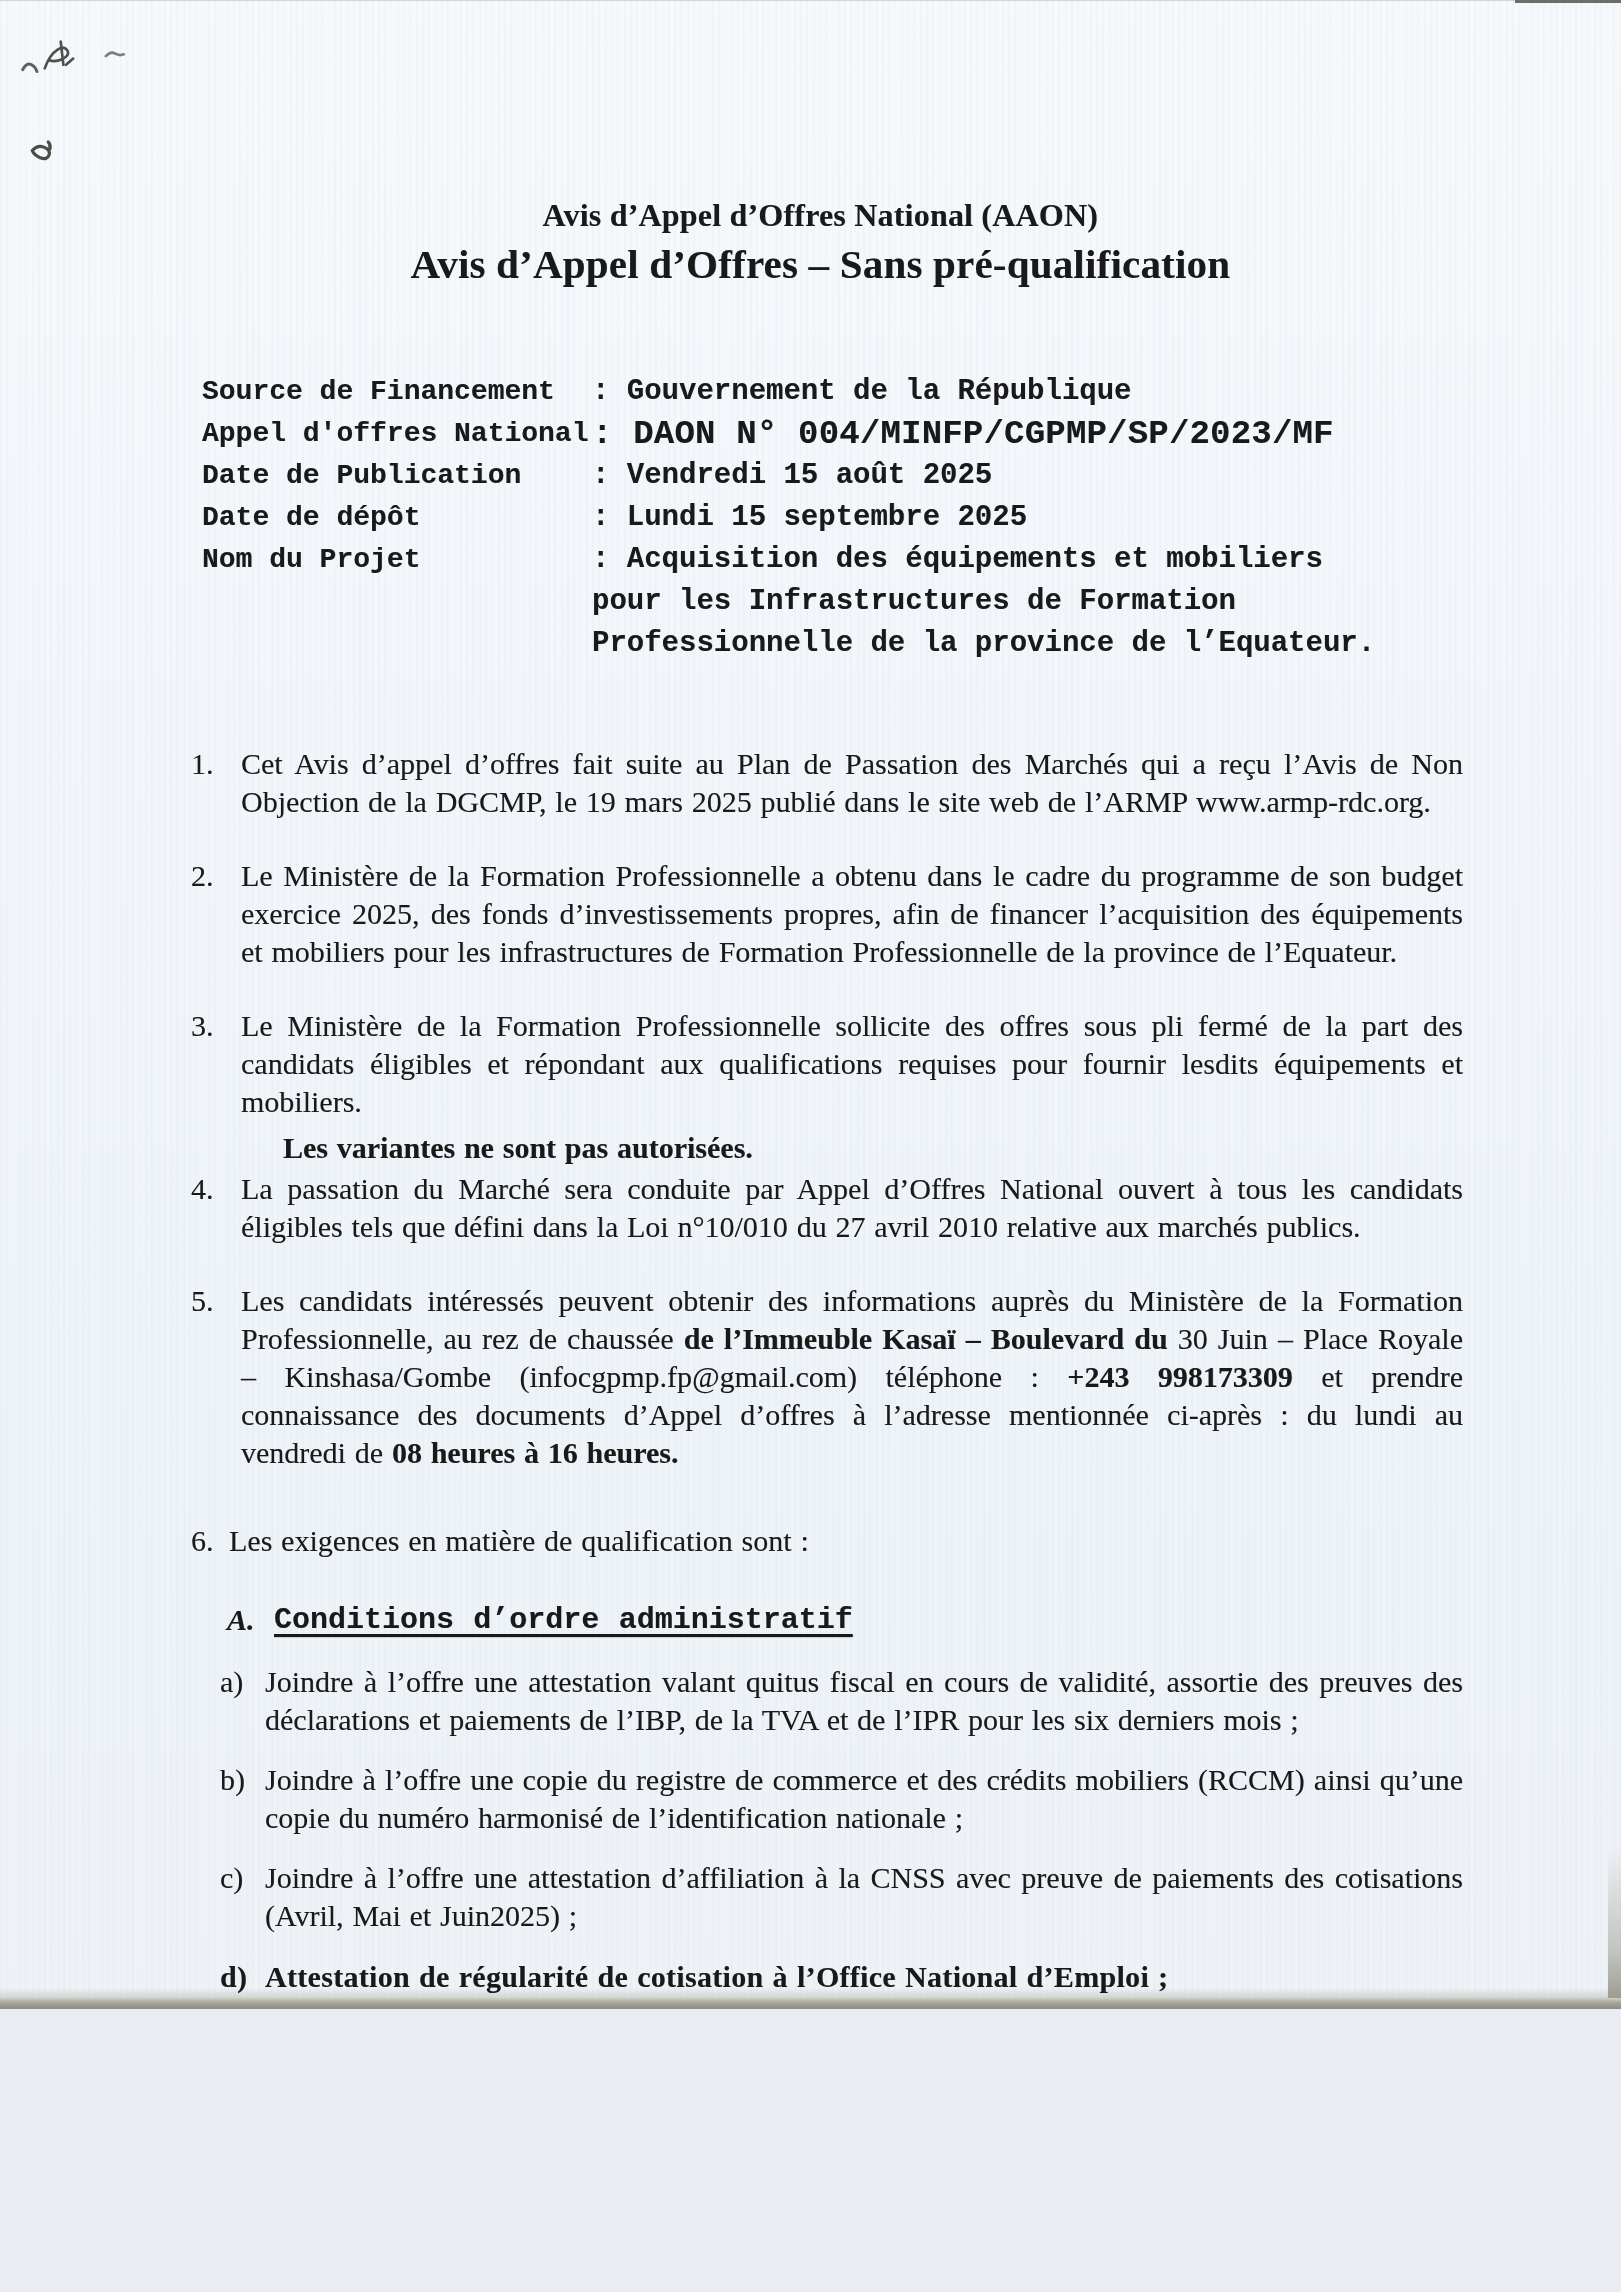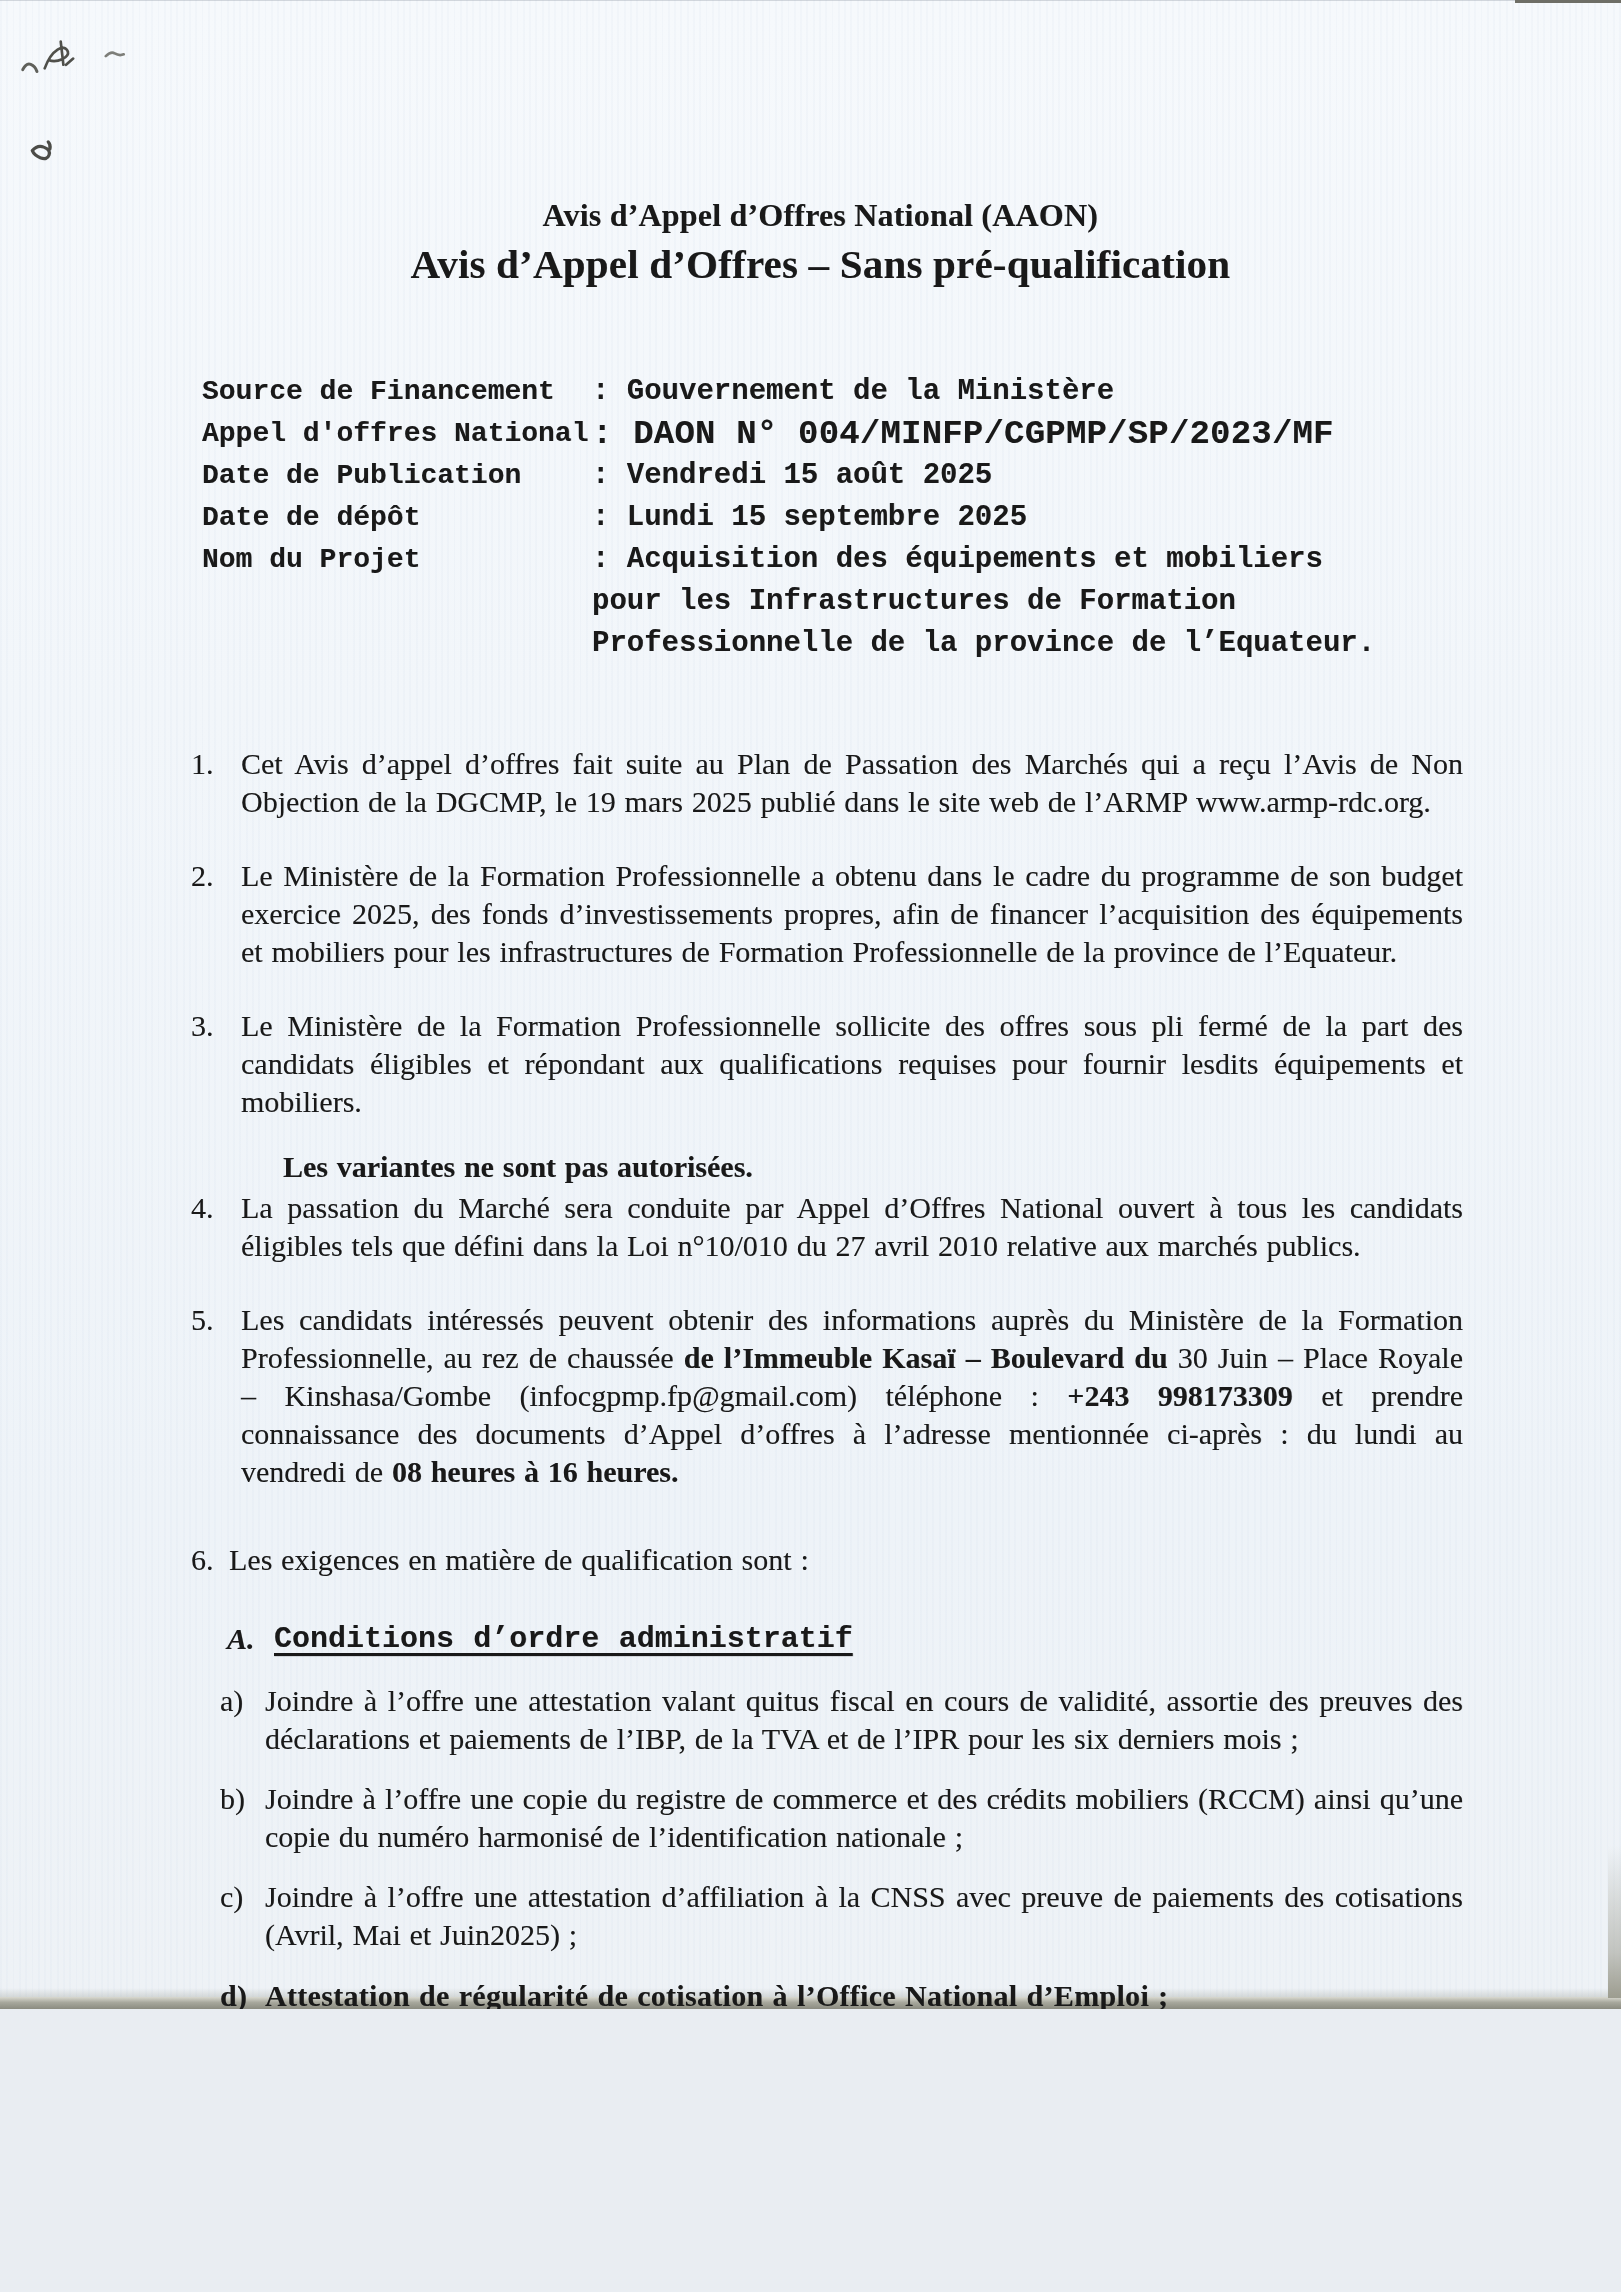--- a/index.html
+++ b/index.html
@@ -45,21 +45,21 @@
   .meta-value.lg { font-size:34px; letter-spacing:0.2px; }
 
   
   .body-blocks { position:absolute; left:191px; top:745px; width:1272px; font-size:30px; line-height:38px; }
   .block { display:flex; margin-top:36px; }
   .body-blocks .block:first-of-type { margin-top:0; }
   .block .num { flex:0 0 50px; }
   .block .body { flex:1; text-align:justify; text-align-last:left; word-spacing:1.3px; }
   .b { font-weight:700; }
 
-  .block.note { margin-top:27px; padding-left:92px;align-items:center; }
+  .block.note { margin-top:8px; padding-left:92px;align-items:center; }
   .block.note .body { text-align:left; }
   .block.note + .block.item { margin-top:2.7px; }
 
   .block.item6 { margin-top:50px; }
   .block.item6 .num { flex:0 0 38px; }
 
   .block.heading { margin-top:41px; margin-left:36px; font-size:30px; }
   .block.heading .num { flex:0 0 47px; font-weight:700; font-style:italic; }
   .block.heading .body { text-align:left; text-decoration:underline; text-decoration-thickness:3.1px; text-underline-offset:6.3px;font-family:Liberation Mono, monospace; }
 
@@ -99,21 +99,21 @@
 
   <header class="titles">
     <div class="title">Avis d’Appel d’Offres National (AAON)</div>
     <div class="subtitle">Avis d’Appel d’Offres – Sans pré-qualification</div>
   </header>
 
   <section class="meta">
 
       <div class="meta-row">
         <span class="meta-label">Source de Financement</span>
-        <span class="meta-value">: Gouvernement de la Ministère</span>
+        <span class="meta-value">: Gouvernement de la République</span>
       </div>
 
       <div class="meta-row">
         <span class="meta-label">Appel d'offres National</span>
         <span class="meta-value lg">: DAON N° 004/MINFP/CGPMP/SP/2023/MF</span>
       </div>
 
       <div class="meta-row">
         <span class="meta-label">Date de Publication</span>
         <span class="meta-value">: Vendredi 15 août 2025</span>

